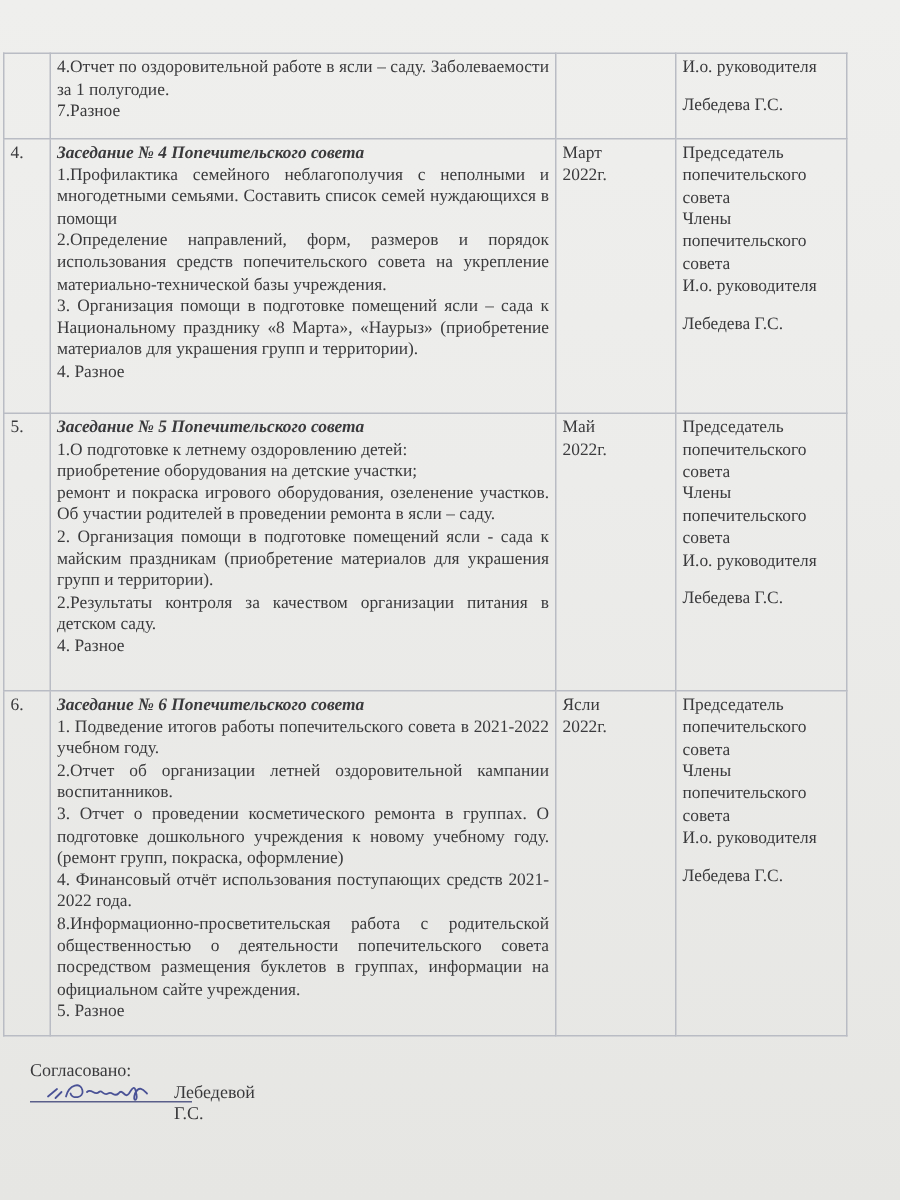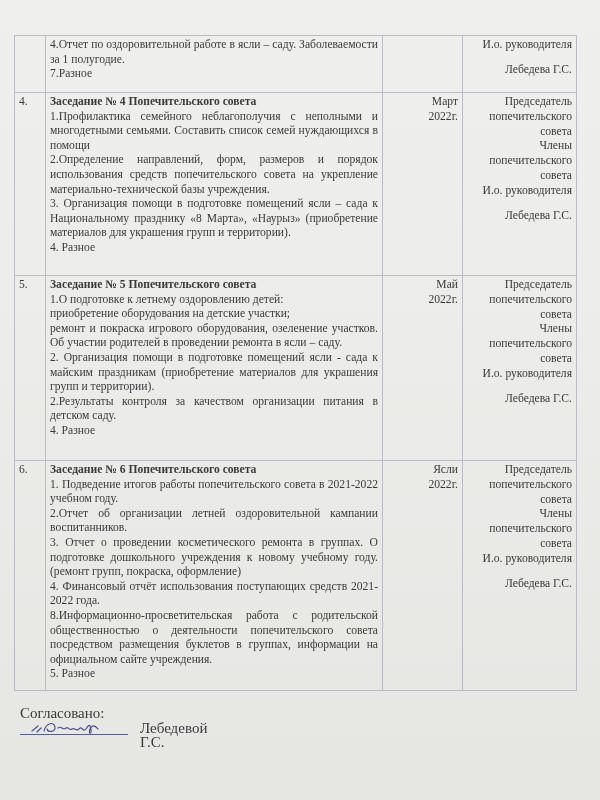--- a/index.html
+++ b/index.html
@@ -5,56 +5,56 @@
   html, body { margin: 0; padding: 0; }
   body {
     width: 600px; height: 800px; overflow: hidden;
     background: linear-gradient(180deg, #efefed 0%, #ececea 40%, #e6e6e3 100%);
     font-family: "Liberation Serif", "DejaVu Serif", serif;
     color: #3a3a3c;
     position: relative;
   }
   .page { position: absolute; left: 0; top: 0; width: 600px; height: 800px; }
   table.plan {
-    position: absolute; left: 14px; top: 35px;
+    position: absolute; left: 2px; top: 35px;
     width: 562px;
     border-collapse: collapse;
     table-layout: fixed;
     font-size: 11.6px;
     line-height: 14.6px;
     padding-left: 26px;
   }
   table.plan td {
     border: 1px solid #b9bcc4;
     vertical-align: top;
     padding: 2px 4px 3px 4px;
   }
   col.c-num { width: 31px; }
   col.c-topic { width: 337px; }
   col.c-date { width: 80px; }
   col.c-resp { width: 114px; }
   td.num { padding-left: 6px; }
   td.topic { text-align: justify; padding-left: 4px; padding-right: 5px; }
-  td.date, td.resp { text-align: right; }
-  .heading { font-weight: bold; display: block; }
+  td.date, td.resp { text-align: left; }
+  .heading { font-weight: bold; display: block; font-style: italic; }
   .line { display: block; }
   .gap { display: block; height: 10px; }
   .resp .line { line-height: 14.8px; }
   .footer {
     position: absolute; left: 20px; top: 706px;
-    font-size: 15px; line-height: 14.6px; color: #3a3a3c;
+    font-size: 12px; line-height: 14.6px; color: #3a3a3c;
   }
   .footer .row { display: block; white-space: nowrap; }
   .sig-row { position: relative; display: block; height: 16px; }
   .sig-line {
     position: absolute; left: 0; top: 13px; width: 108px; height: 0;
     border-top: 1px solid #5a5f8a;
   }
   .sig-mark { position: absolute; left: 8px; top: -4px; width: 100px; height: 20px; }
-  .sig-name { position: absolute; left: 120px; top: 0; }
+  .sig-name { position: absolute; left: 96px; top: 0; }
 </style>
 </head>
 <body>
 
 <div class="page">
   <table class="plan">
     <colgroup>
       <col class="c-num">
         <col class="c-topic">
         <col class="c-date">

